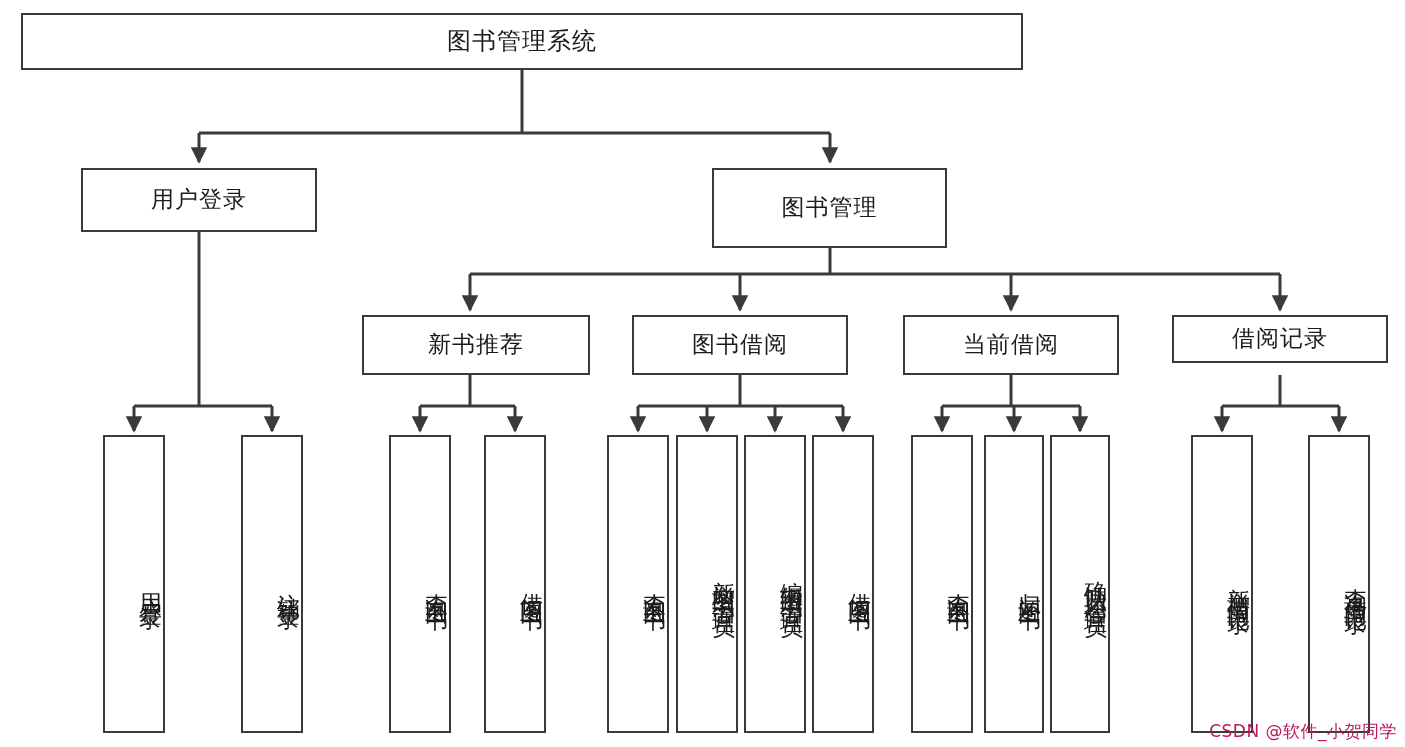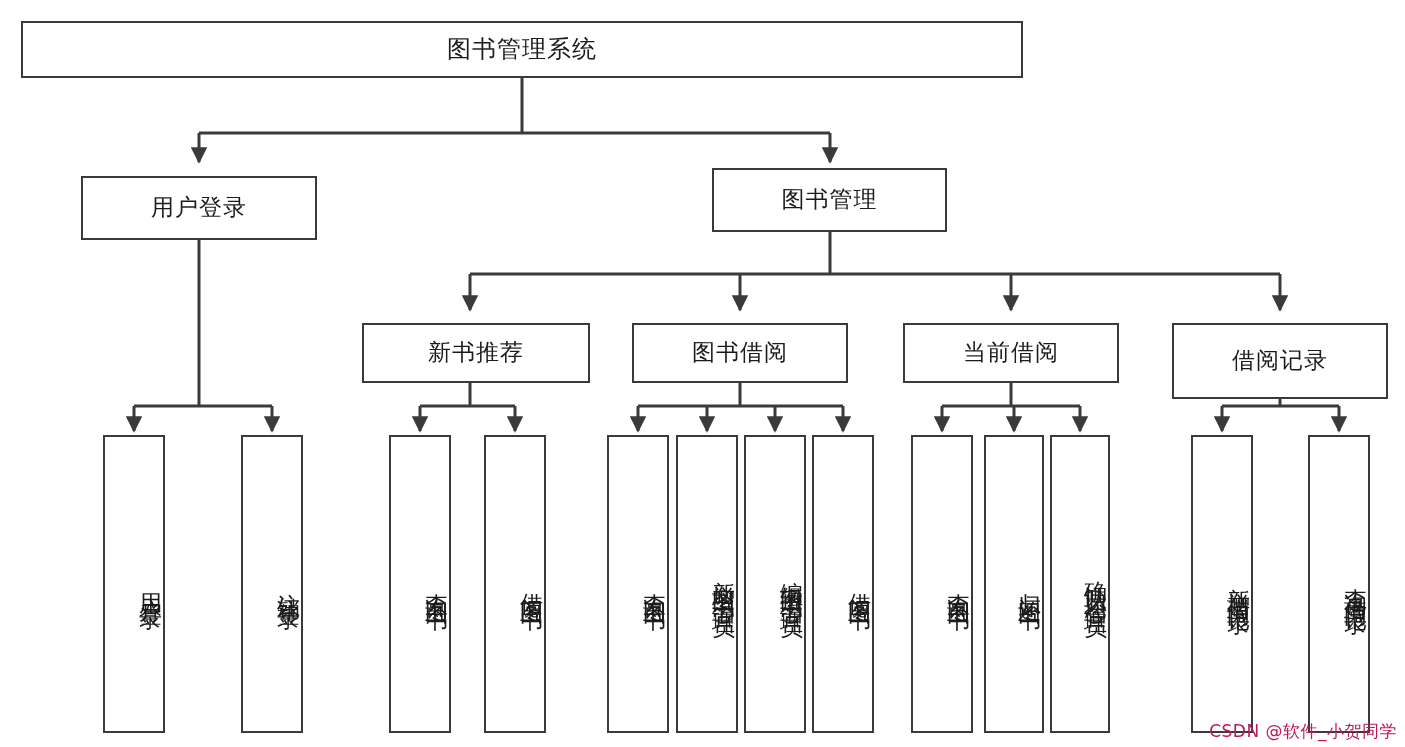--- a/index.html
+++ b/index.html
@@ -34,21 +34,20 @@
     display: flex;
     align-items: center;
     justify-content: center;
     text-align: center;
     z-index: 2;
   }
   .node.horiz {
     font-size: 23px;
     letter-spacing: 1px;
     line-height: 1.2;
-    margin-top: 8px;
   }
   .node.root {
     font-size: 24px;
   }
   .node.vert {
     writing-mode: vertical-rl;
     text-orientation: upright;
     font-size: 23px;
     letter-spacing: 5px;
     line-height: 1.05;
@@ -127,34 +126,34 @@
     </g>
   </svg>
 
   <div class="node horiz root" style="left:21px; top:13px; width:1002px; height:57px;">
     <span>图书管理系统</span>
   </div>
 
   <div class="node horiz" style="left:81px; top:168px; width:236px; height:64px;">
     <span>用户登录</span>
   </div>
-  <div class="node horiz" style="left:712px; top:160px; width:235px; height:64px;">
+  <div class="node horiz" style="left:712px; top:168px; width:235px; height:80px;">
     <span>图书管理</span>
   </div>
 
   <div class="node horiz" style="left:362px; top:315px; width:228px; height:60px;">
     <span>新书推荐</span>
   </div>
   <div class="node horiz" style="left:903px; top:315px; width:216px; height:60px;">
     <span>当前借阅</span>
   </div>
   <div class="node horiz" style="left:632px; top:315px; width:216px; height:60px;">
     <span>图书借阅</span>
   </div>
-  <div class="node horiz" style="left:1172px; top:315px; width:216px; height:76px;">
+  <div class="node horiz" style="left:1172px; top:315px; width:216px; height:48px;">
     <span>借阅记录</span>
   </div>
 
   <div class="node vert" style="left:103px; top:435px; width:62px; height:298px;">
     <span class="vtext">用户登录</span>
   </div>
   <div class="node vert" style="left:241px; top:435px; width:62px; height:298px;">
     <span class="vtext">注销登录</span>
   </div>
 

